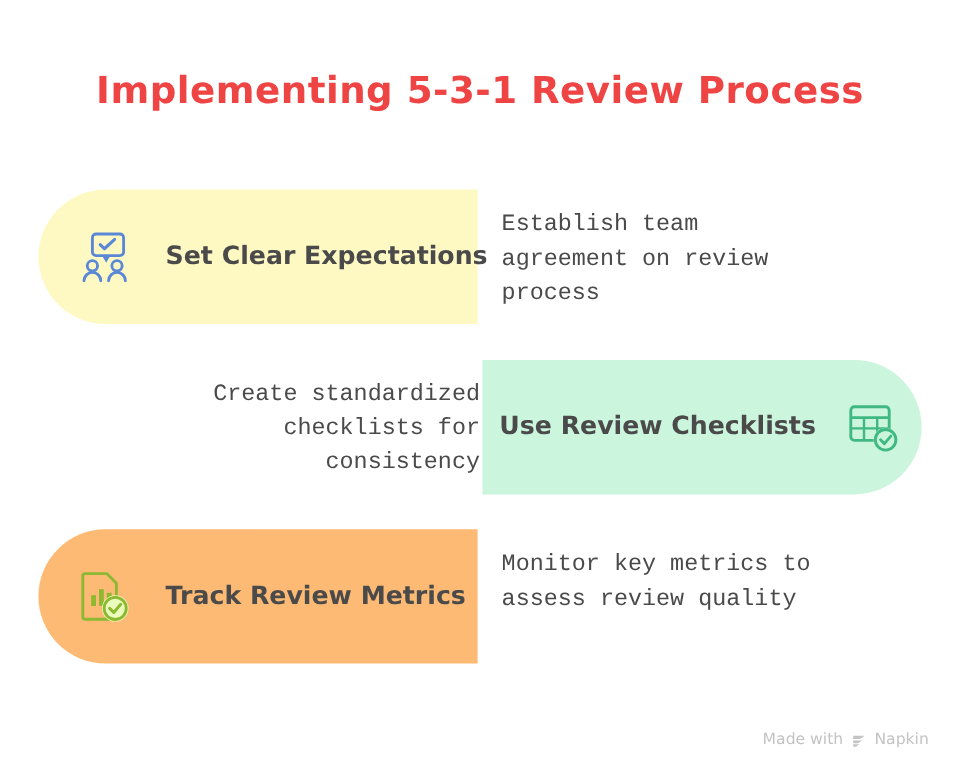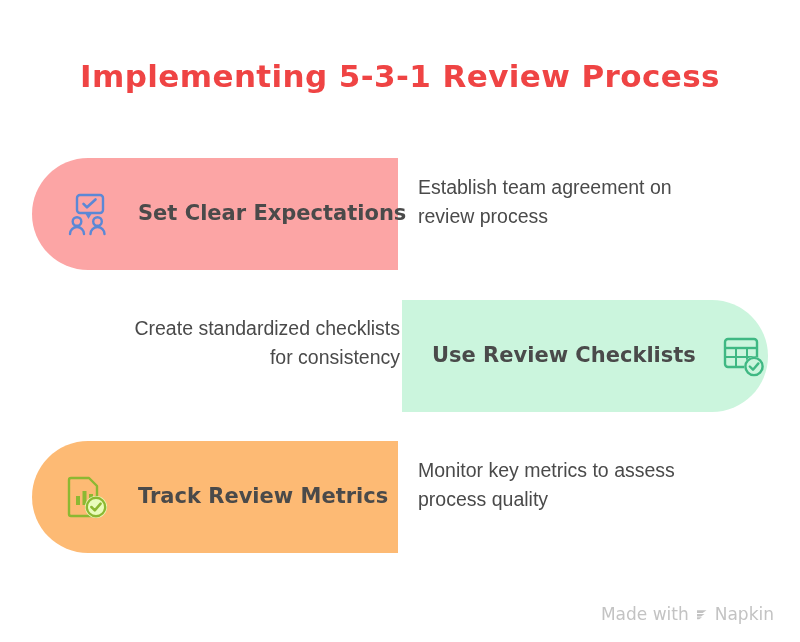--- a/index.html
+++ b/index.html
@@ -65,21 +65,21 @@
     padding-left: 30px;
     padding-right: 16px;
     justify-content: flex-start;
   }
   .pill.right {
     left: 402px;
     width: 366px;
     border-radius: 0 56px 56px 0;
     padding-left: 30px;
     padding-right: 30px;
-    justify-content: flex-start;
+    justify-content: center;
   }
 
   .pill-label {
     font-family: "DejaVu Sans", sans-serif;
     font-size: 21px;
     font-weight: bold;
     color: #4a4a4a;
     line-height: 1.2;
     white-space: nowrap;
   }
@@ -91,21 +91,21 @@
     flex: 0 0 52px;
     display: flex;
     align-items: center;
     justify-content: center;
   }
   .icon-wrap svg { display: block; }
 
   
   .desc {
     position: absolute;
-    font-family: Liberation Sans, sans-serif;
+    font-family: Liberation Mono, monospace;
     font-size: 19.5px;
     color: #4a4a4a;
     line-height: 1.47;
     width: 268px;
   }
   .desc.on-right {
     left: 418px;
     text-align: left;
   }
   .desc.on-left {
@@ -120,36 +120,36 @@
   
   .footer {
     position: absolute;
     right: 26px;
     bottom: 18px;
     display: flex;
     align-items: center;
     gap: 6px;
     color: #c3c3c3;
     font-family: "DejaVu Sans", sans-serif;
-    font-size: 17px;
+    font-size: 13px;
   }
   .footer .brand-mark {
     display: inline-flex;
     align-items: center;
   }
 </style>
 </head>
 <body style="background: rgb(255, 255, 255);">
 
 <div class="page">
 
   <div class="title">Implementing 5-3-1 Review Process</div>
 
   <div class="row" id="row-0">
-    <div class="pill left" id="pill-0" style="background: #fca5a5; text-align: right;">
+    <div class="pill left" id="pill-0" style="background: #fef9c3; text-align: right;">
       <span class="icon-wrap">
         <svg width="50" height="50" viewBox="0 0 50 50" fill="none">
           <rect x="14" y="6" width="26" height="18" rx="3" stroke="#5b88d6" stroke-width="2.4" fill="none"></rect>
           <path d="M22 24 L25.5 30 L29 24 Z" fill="#5b88d6"></path>
           <path d="M20.5 14.8 L24 18.3 L32.5 10.5" stroke="#5b88d6" stroke-width="2.6" fill="none" stroke-linecap="round" stroke-linejoin="round"></path>
           <circle cx="14" cy="32.5" r="4.3" stroke="#5b88d6" stroke-width="2.4" fill="none"></circle>
           <path d="M7 45 a7 7 0 0 1 14 0" stroke="#5b88d6" stroke-width="2.4" fill="none" stroke-linecap="round"></path>
           <circle cx="34.5" cy="32.5" r="4.3" stroke="#5b88d6" stroke-width="2.4" fill="none"></circle>
           <path d="M27.5 45 a7 7 0 0 1 14 0" stroke="#5b88d6" stroke-width="2.4" fill="none" stroke-linecap="round"></path>
         </svg>
@@ -187,21 +187,21 @@
           <rect x="19.5" y="19" width="4" height="14" fill="#8cb832"></rect>
           <rect x="26" y="22" width="4" height="11" fill="#8cb832"></rect>
           <circle cx="33" cy="35" r="11" fill="#e9fcbb"></circle>
           <circle cx="33" cy="35" r="9.2" stroke="#8cb832" stroke-width="2.4" fill="none"></circle>
           <path d="M28.4 35 L31.8 38.4 L37.6 31.6" stroke="#8cb832" stroke-width="2.5" fill="none" stroke-linecap="round" stroke-linejoin="round"></path>
         </svg>
       </span>
       <span class="pill-label">Track Review Metrics</span>
     </div>
   </div>
-  <div class="desc on-right" id="desc-2">Monitor key metrics to assess process quality</div>
+  <div class="desc on-right" id="desc-2">Monitor key metrics to assess review quality</div>
 
   <div class="footer">
     <span>Made with</span>
     <span class="brand-mark">
       <svg width="14" height="14" viewBox="0 0 14 14" fill="none">
         <path d="M2 3.2 L11.5 3.2 L7.6 5.9 L2 5.9 Z" fill="#c3c3c3"></path>
         <path d="M2 7.0 L9.5 7.0 L6.0 9.4 L2 9.4 Z" fill="#c3c3c3"></path>
         <path d="M2 10.3 L7.0 10.3 L4.2 12.2 L2 12.2 Z" fill="#c3c3c3"></path>
       </svg>
     </span>

